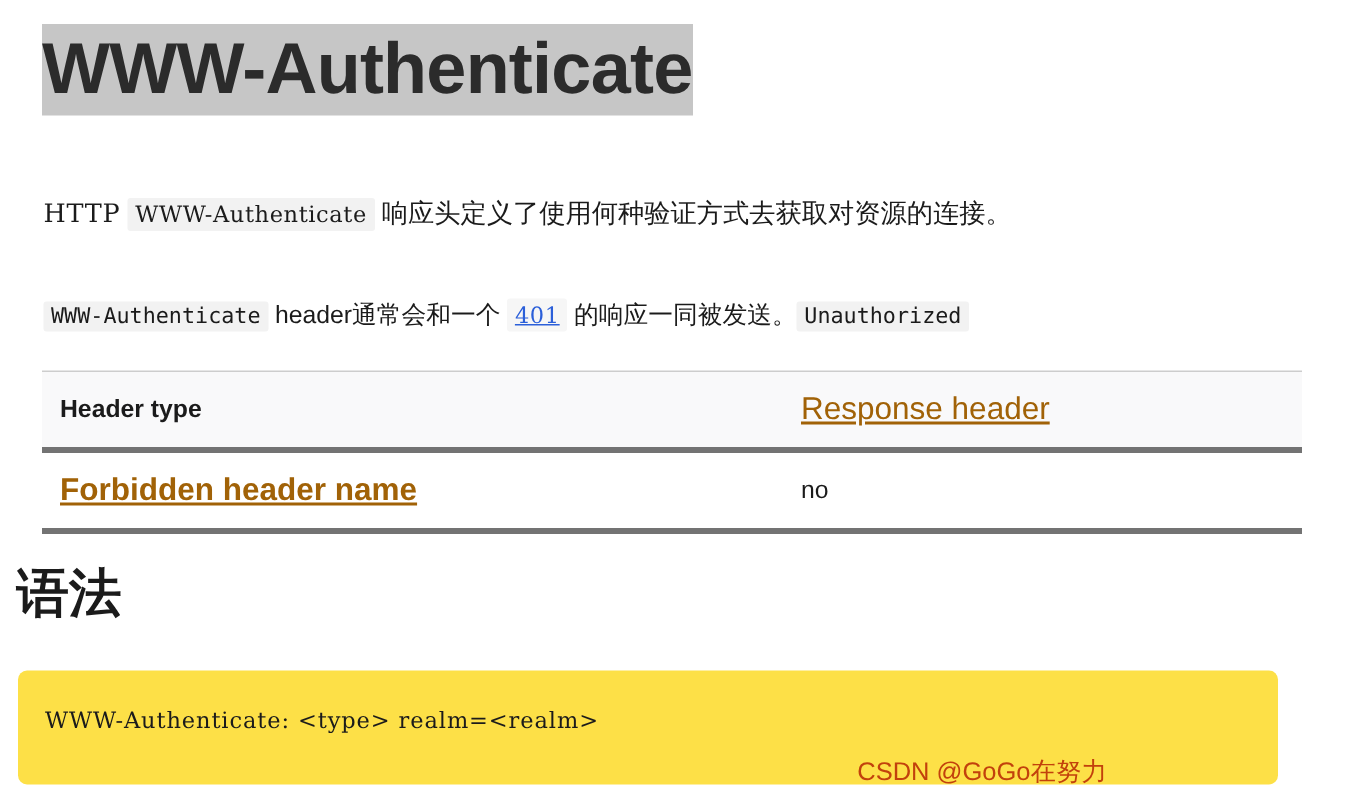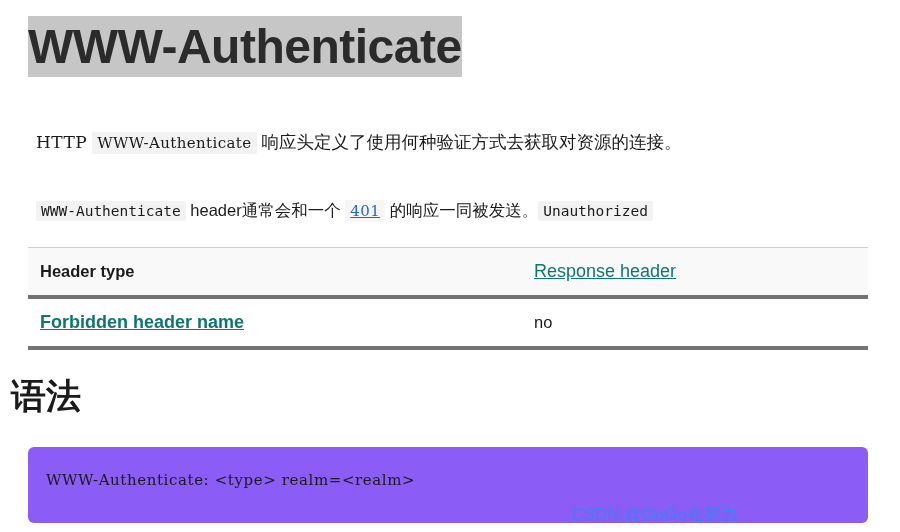--- a/index.html
+++ b/index.html
@@ -53,21 +53,20 @@
 
   
   .para {
     position: absolute;
     left: 29px;
     width: 845px;
     font-family: "Liberation Sans", sans-serif;
     font-size: 17px;
     line-height: 28px;
     color: #1b1b1b;
-    margin-left: 7px;
   }
   .para-1 { top: 110px; font-size: 17.5px; }
   .para-2 { top: 179px; font-size: 16.5px; }
 
   code.inline {
     font-family: "DejaVu Serif", "Liberation Serif", serif;
     font-size: 15px;
     background: #f2f2f2;
     border-radius: 2px;
     padding: 2px 5px;
@@ -119,70 +118,70 @@
     font-size: 16.5px;
     vertical-align: middle;
     border: none;
   }
   table.meta-table td.col-label { width: 470px; }
   table.meta-table tr.row-head td.col-label {
     font-weight: bold;
     color: #1b1b1b;
   }
   a.tbl-link {
-    color: #0f766e;
-    font-size: 18px;
+    color: #a16207;
+    font-size: 21px;
   }
   a.tbl-link.bold { font-weight: bold; }
   td.col-value { color: #1b1b1b; }
 
   
   h2.section-title {
     position: absolute;
     left: 11px;
     top: 373px;
     margin: 0;
     font-family: "Liberation Sans", sans-serif;
     font-size: 35px;
     line-height: 46px;
     font-weight: bold;
     color: #1b1b1b;
   }
 
   
   pre.code-block {
     position: absolute;
-    left: 28px;
+    left: 12px;
     top: 447px;
     width: 840px;
     height: 76px;
     margin: 0;
     box-sizing: border-box;
-    background: #8b5cf6;
+    background: #fde047;
     border-radius: 6px;
     padding: 22px 18px;
   }
   pre.code-block code {
     font-family: "DejaVu Serif", "Liberation Serif", serif;
     font-size: 15px;
     line-height: 22px;
     color: #1b1b1b;
     letter-spacing: 0.6px;
     white-space: pre;
   }
 
   
   .watermark {
     position: absolute;
     right: 14px;
     bottom: 6px;
     font-family: "Liberation Sans", sans-serif;
     font-size: 17px;
     line-height: 22px;
-    color: #3b82f6;
+    color: #c2410c;
     white-space: nowrap;
     user-select: none;
   }
 </style>
 </head>
 <body>
 
 <div class="page">
 
   <div class="title-wrap">

